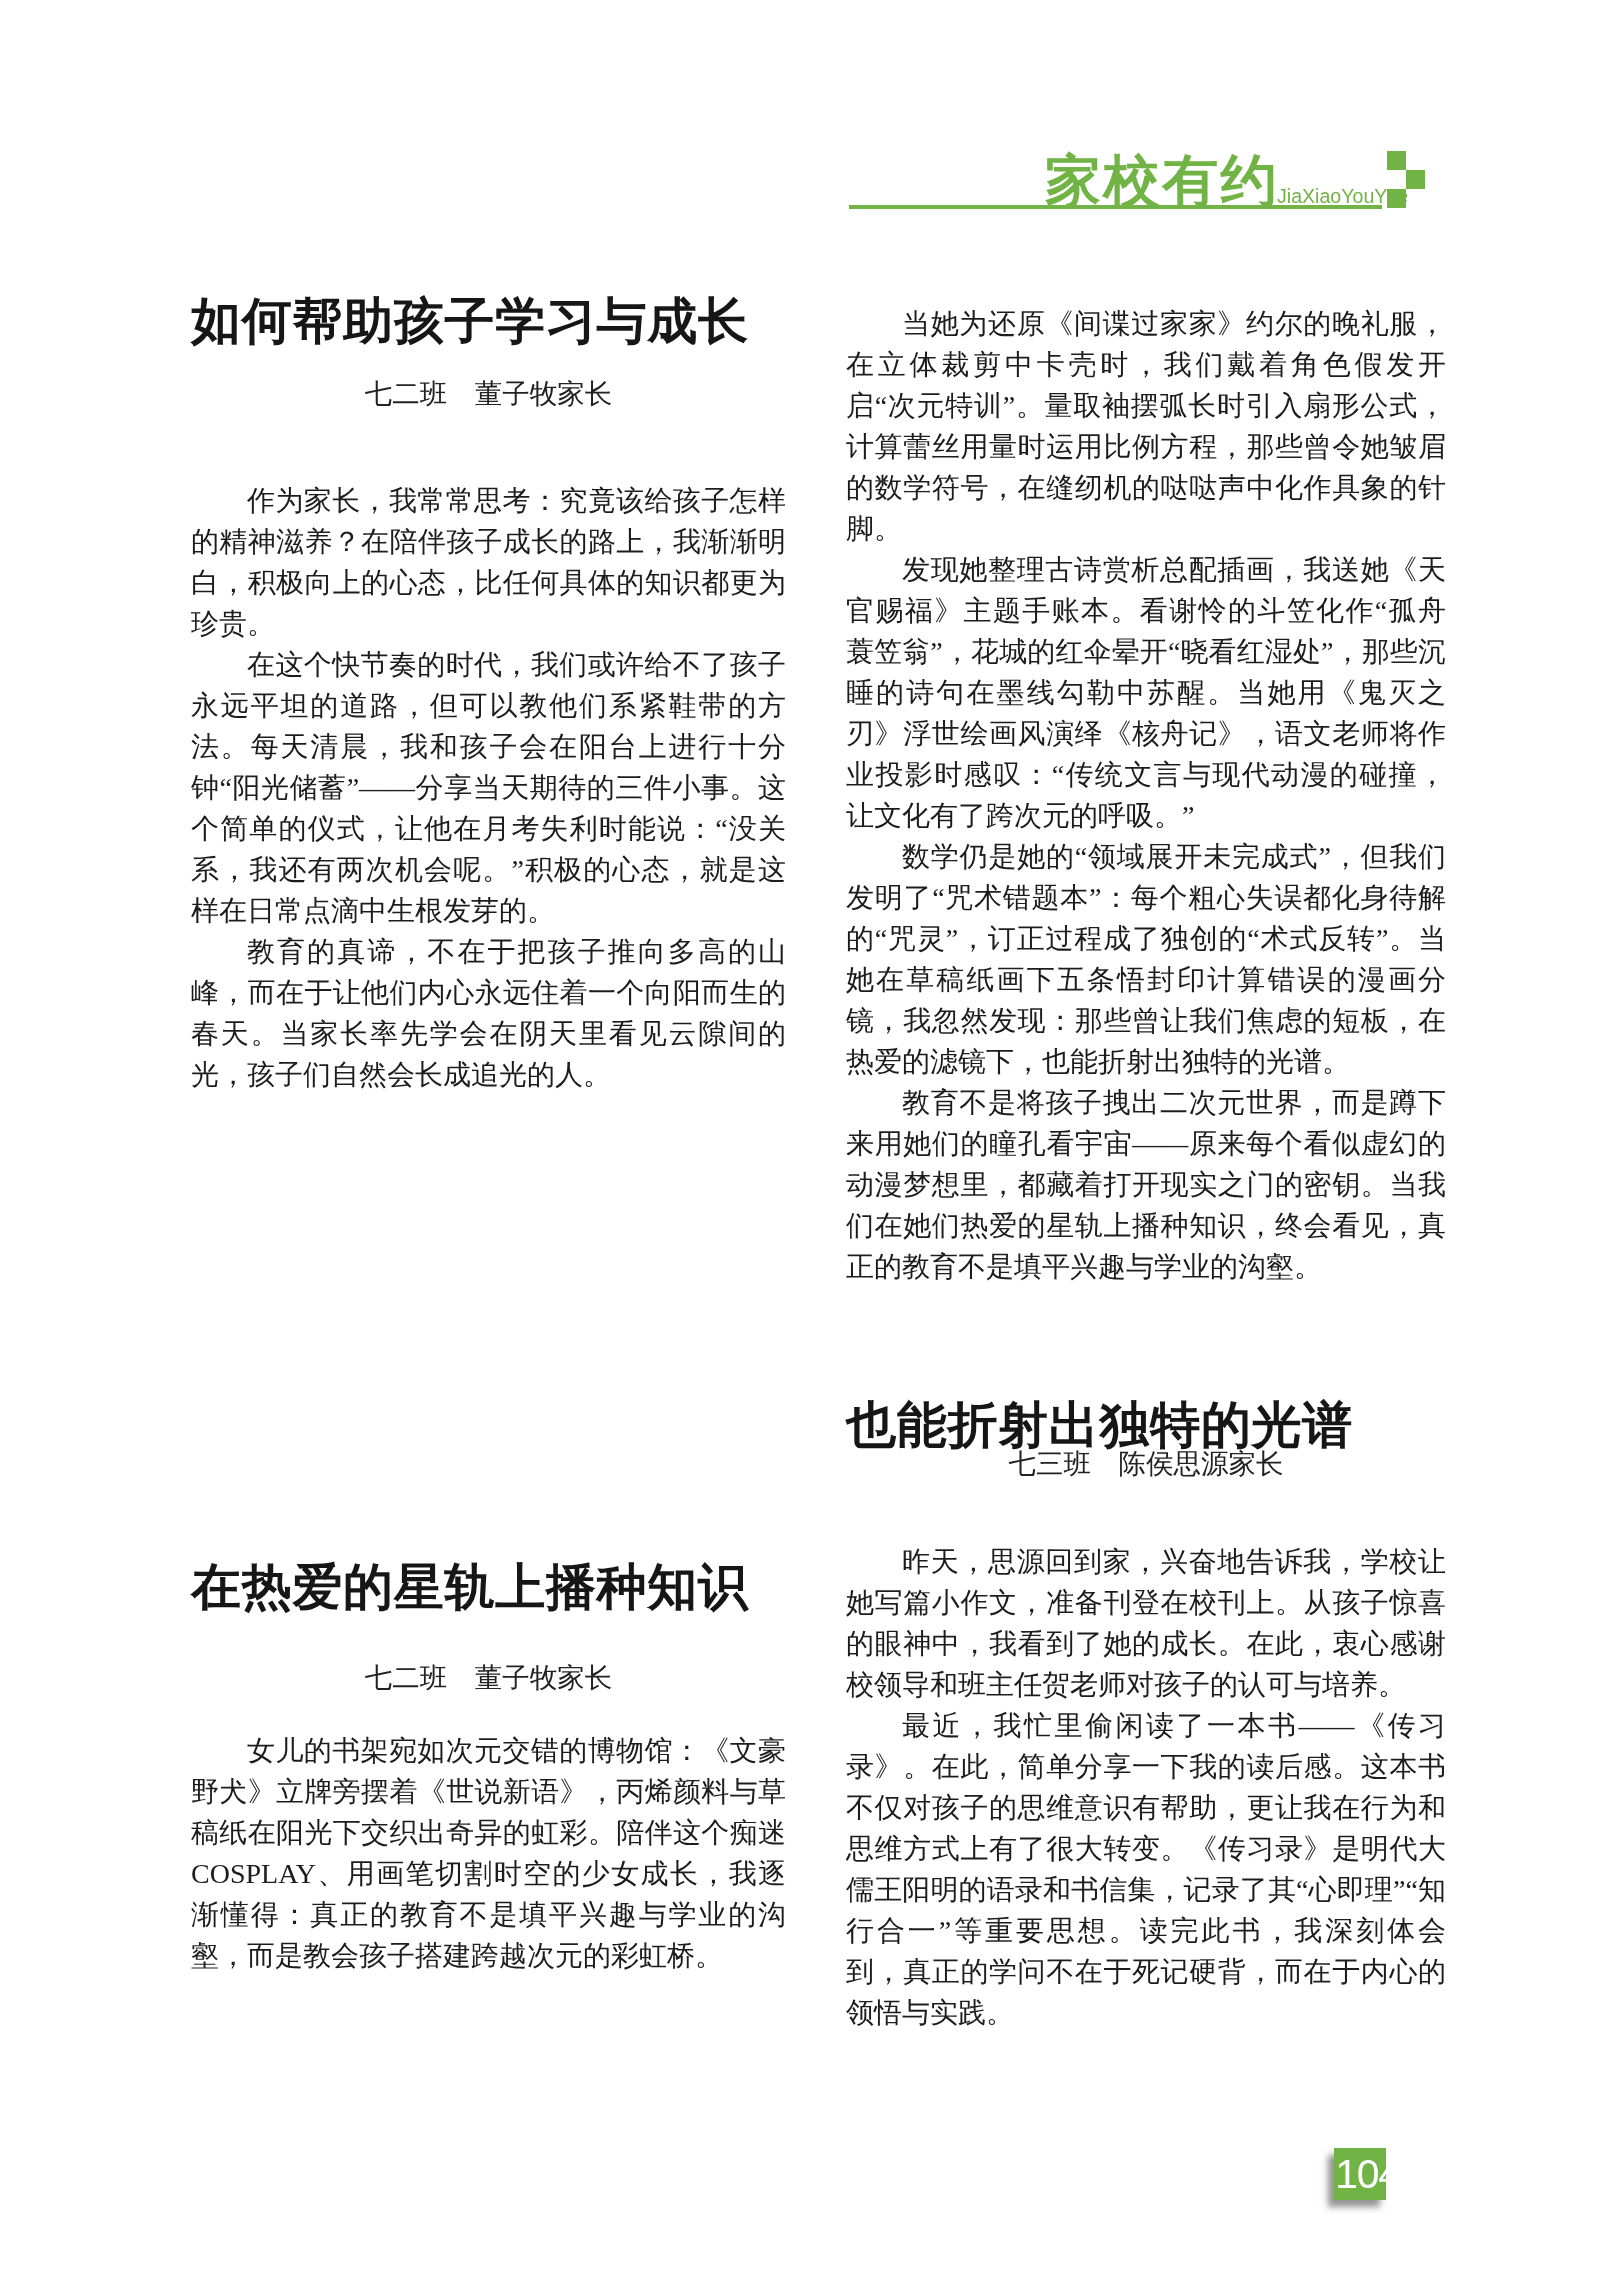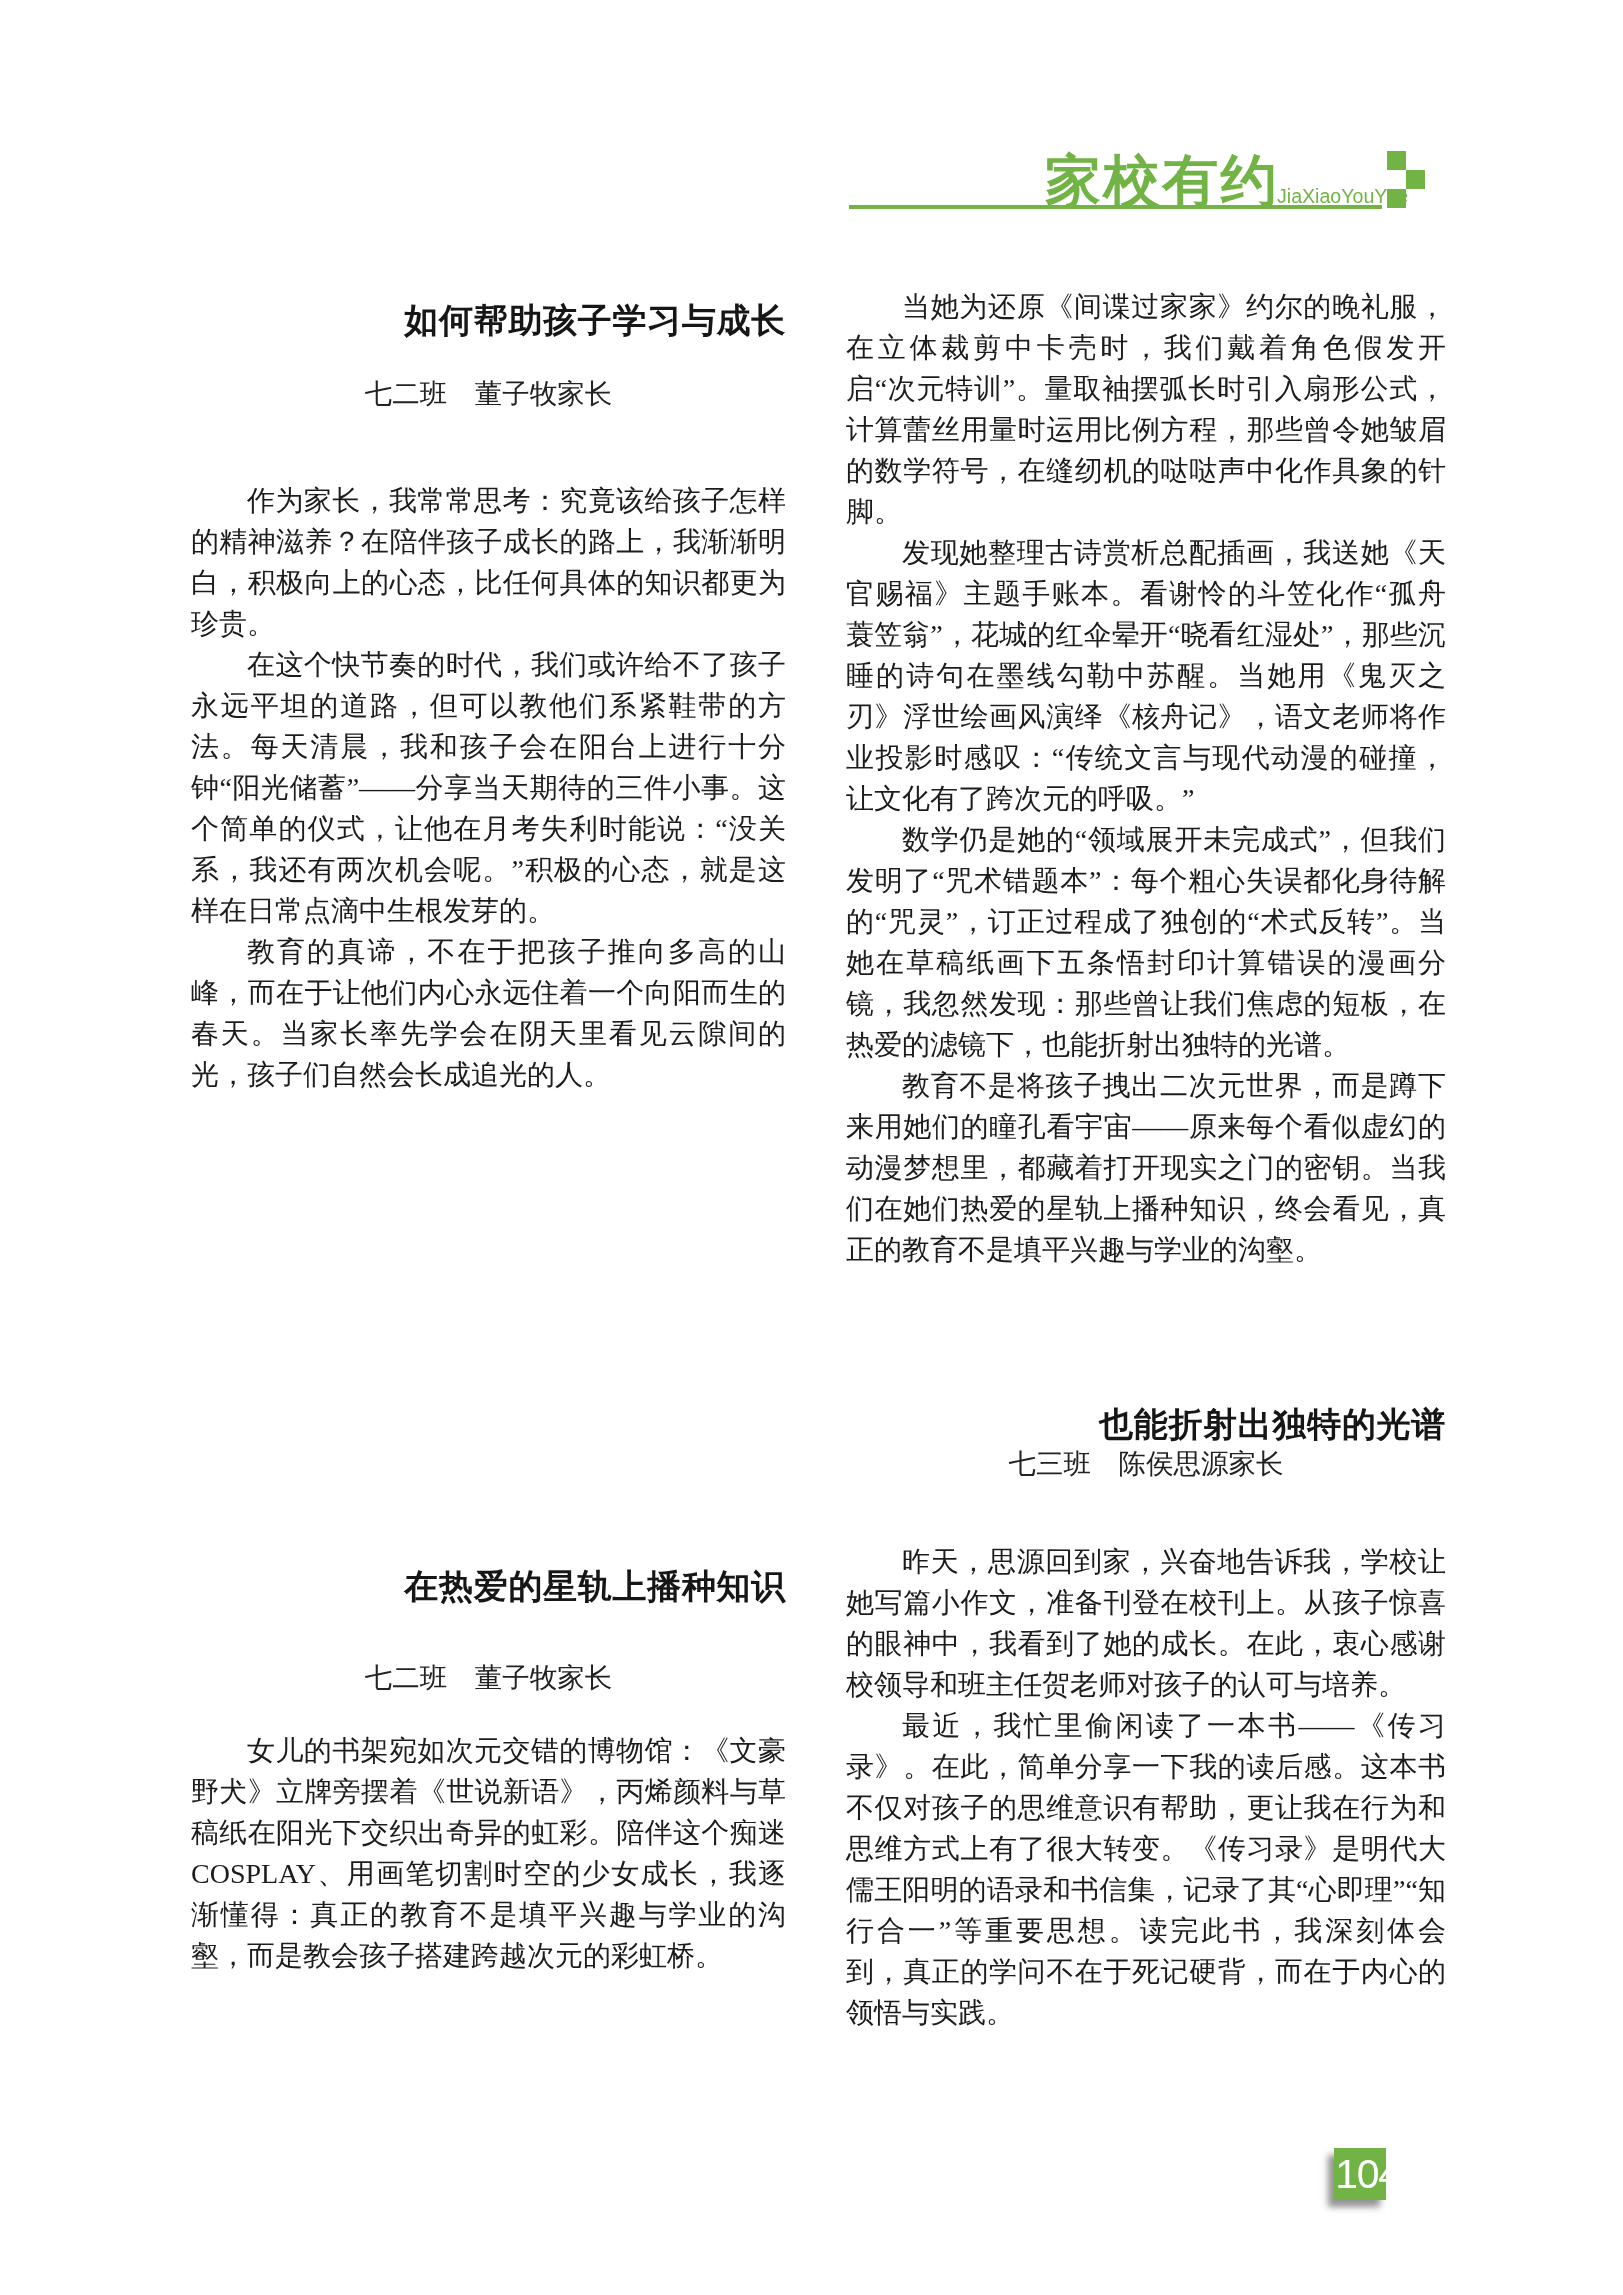--- a/index.html
+++ b/index.html
@@ -31,26 +31,26 @@
   }
   .pixel-square { position: absolute; width: 19px; height: 19px; background: var(--accent); }
   .sq1 { left: 1387px; top: 151px; }
   .sq2 { left: 1406px; top: 170px; }
   .sq3 { left: 1387px; top: 189px; }
 
   
   .article { position: absolute; }
   .a1 { left: 191px; top: 296px; width: 595px; }
   .a2 { left: 191px; top: 1562px; width: 595px; }
-  .a2cont { left: 846px; top: 286px; width: 600px; }
+  .a2cont { left: 846px; top: 303px; width: 600px; }
   .a3 { left: 846px; top: 1400px; width: 600px; }
 
   .a-title {
-    margin: 0; text-align: right;
-    font-size: 34px; line-height: 50px; font-weight: bold;
+    margin: 0; text-align: left;
+    font-size: 50px; line-height: 50px; font-weight: bold;
     color: #161616; letter-spacing: 0.7px;
   }
   .a-byline {
     text-align: center; font-size: 27.5px; line-height: 27.5px; color: #222;
   }
   .a1 .a-byline { margin-top: 34px; }
   .a2 .a-byline { margin-top: 52px; }
   .a3 .a-byline { }
 
   .a-body { margin-top: 72px; }

